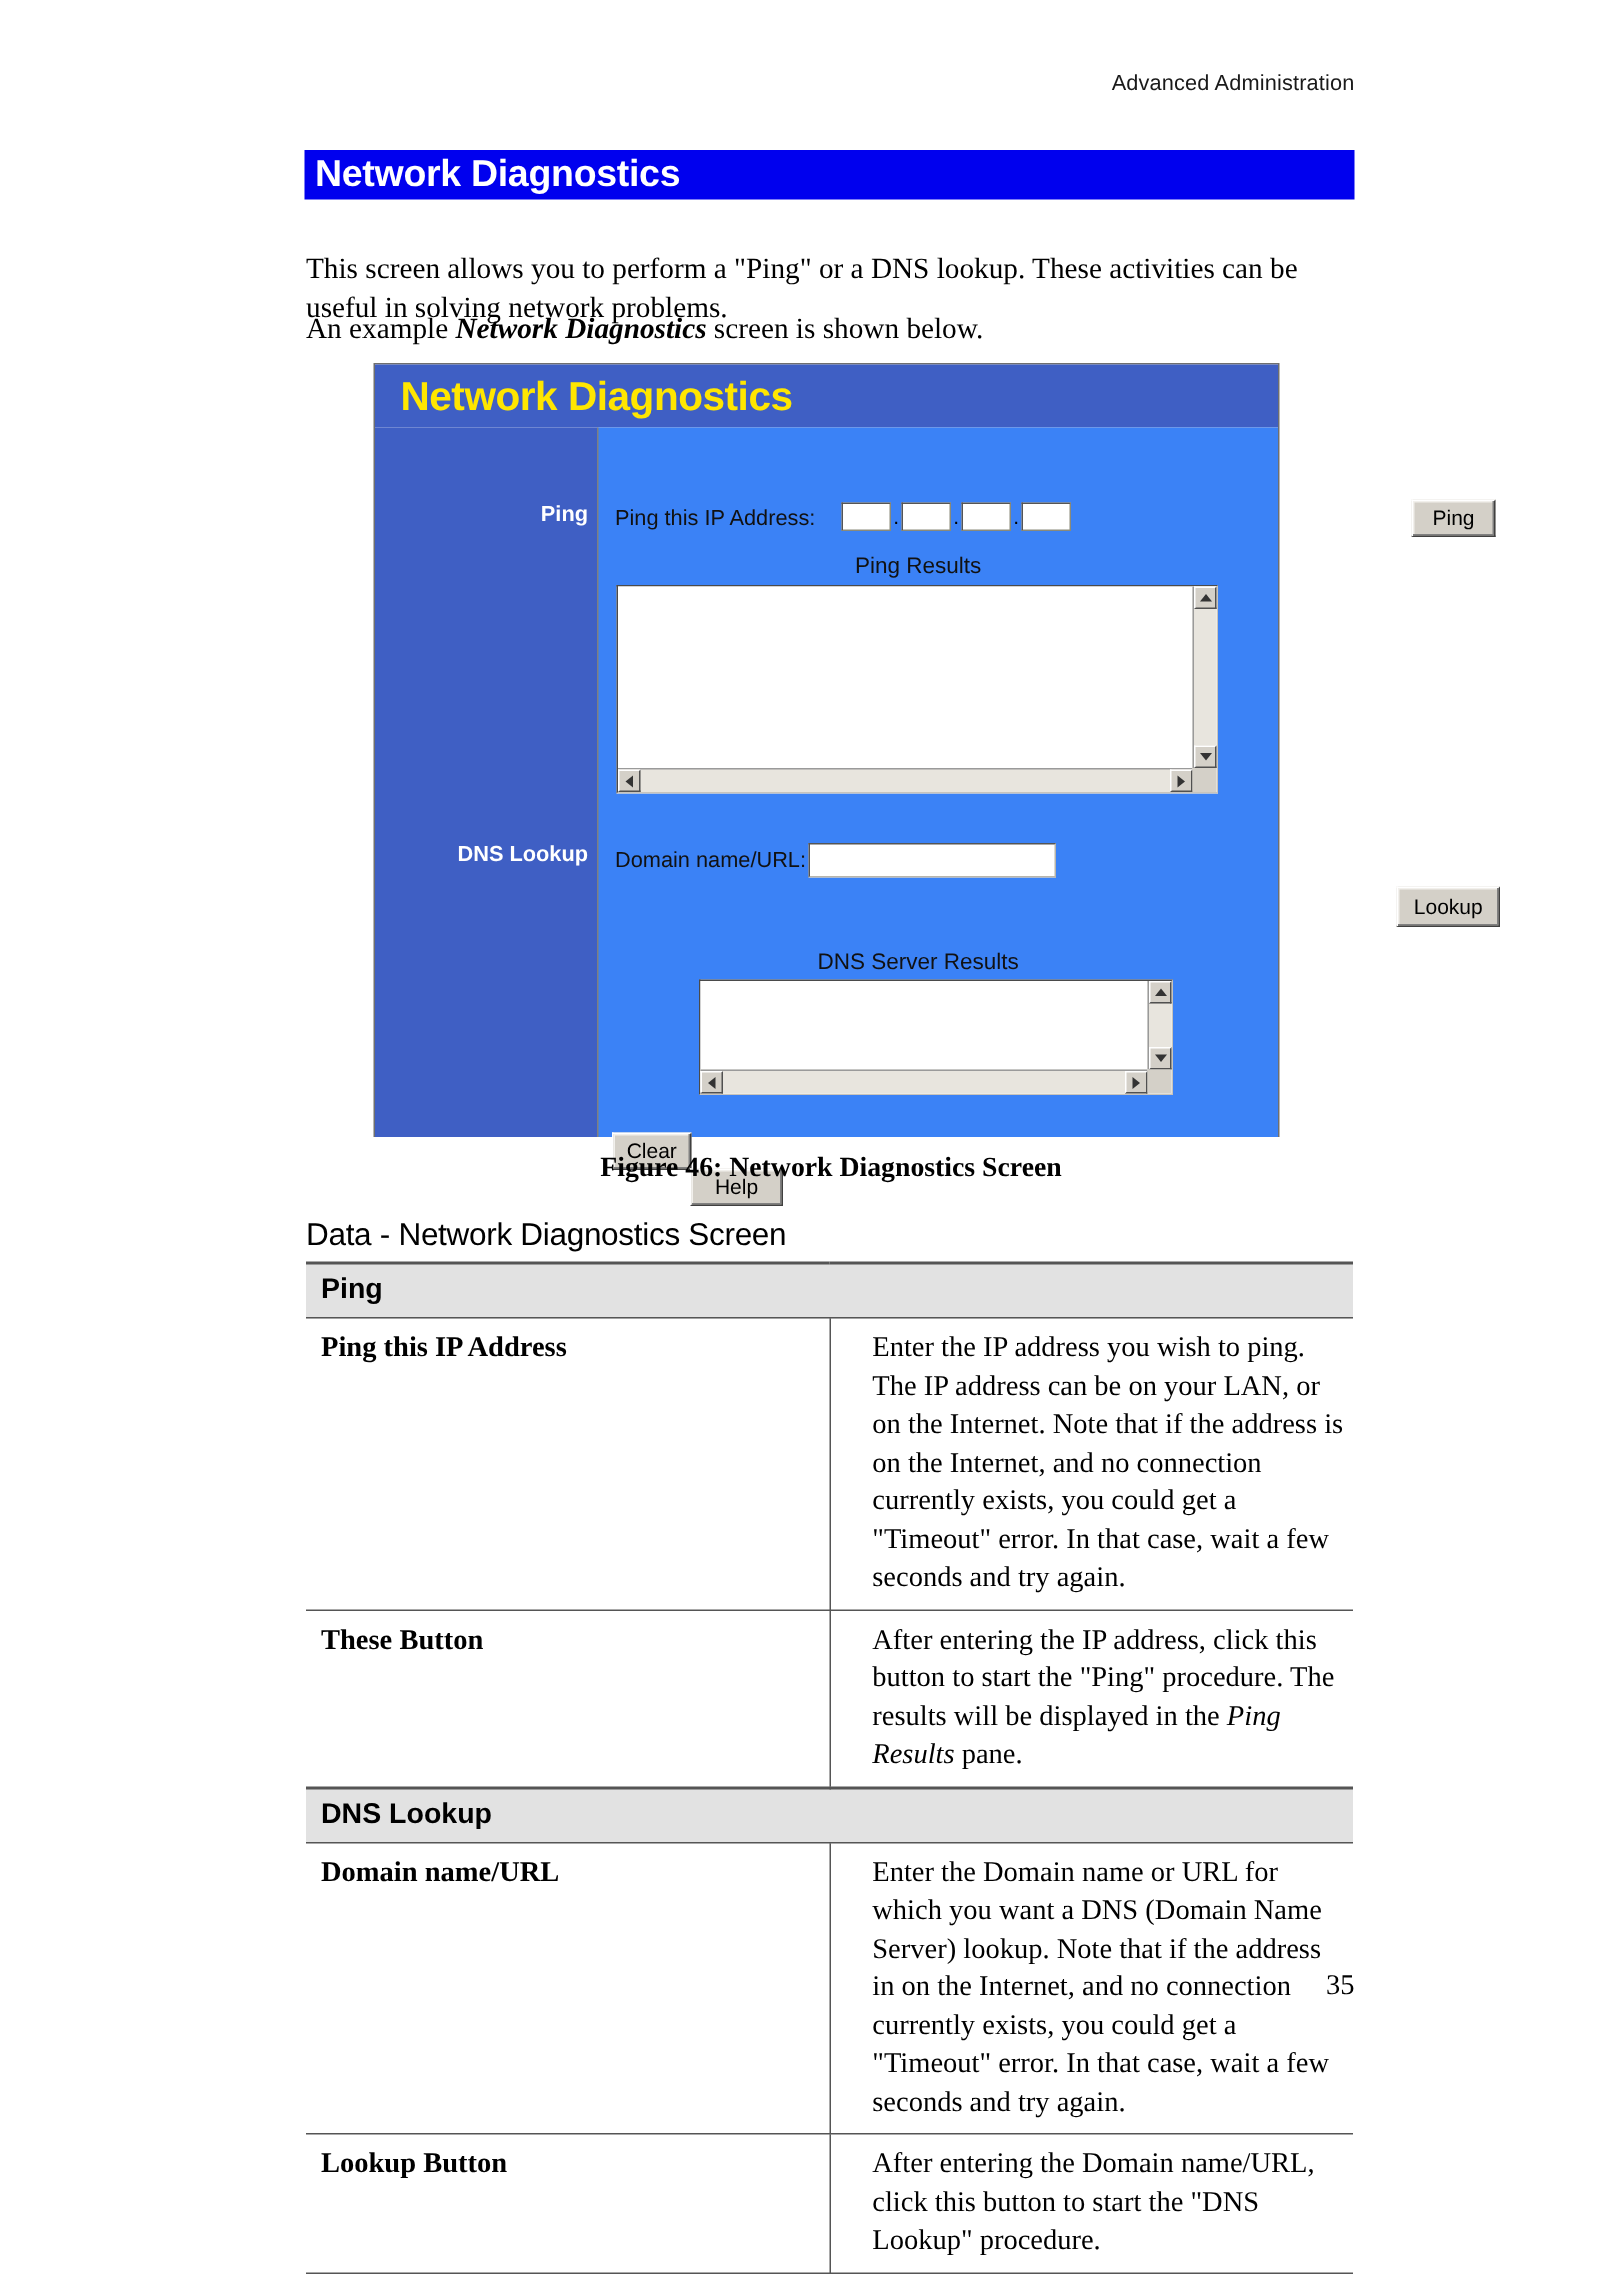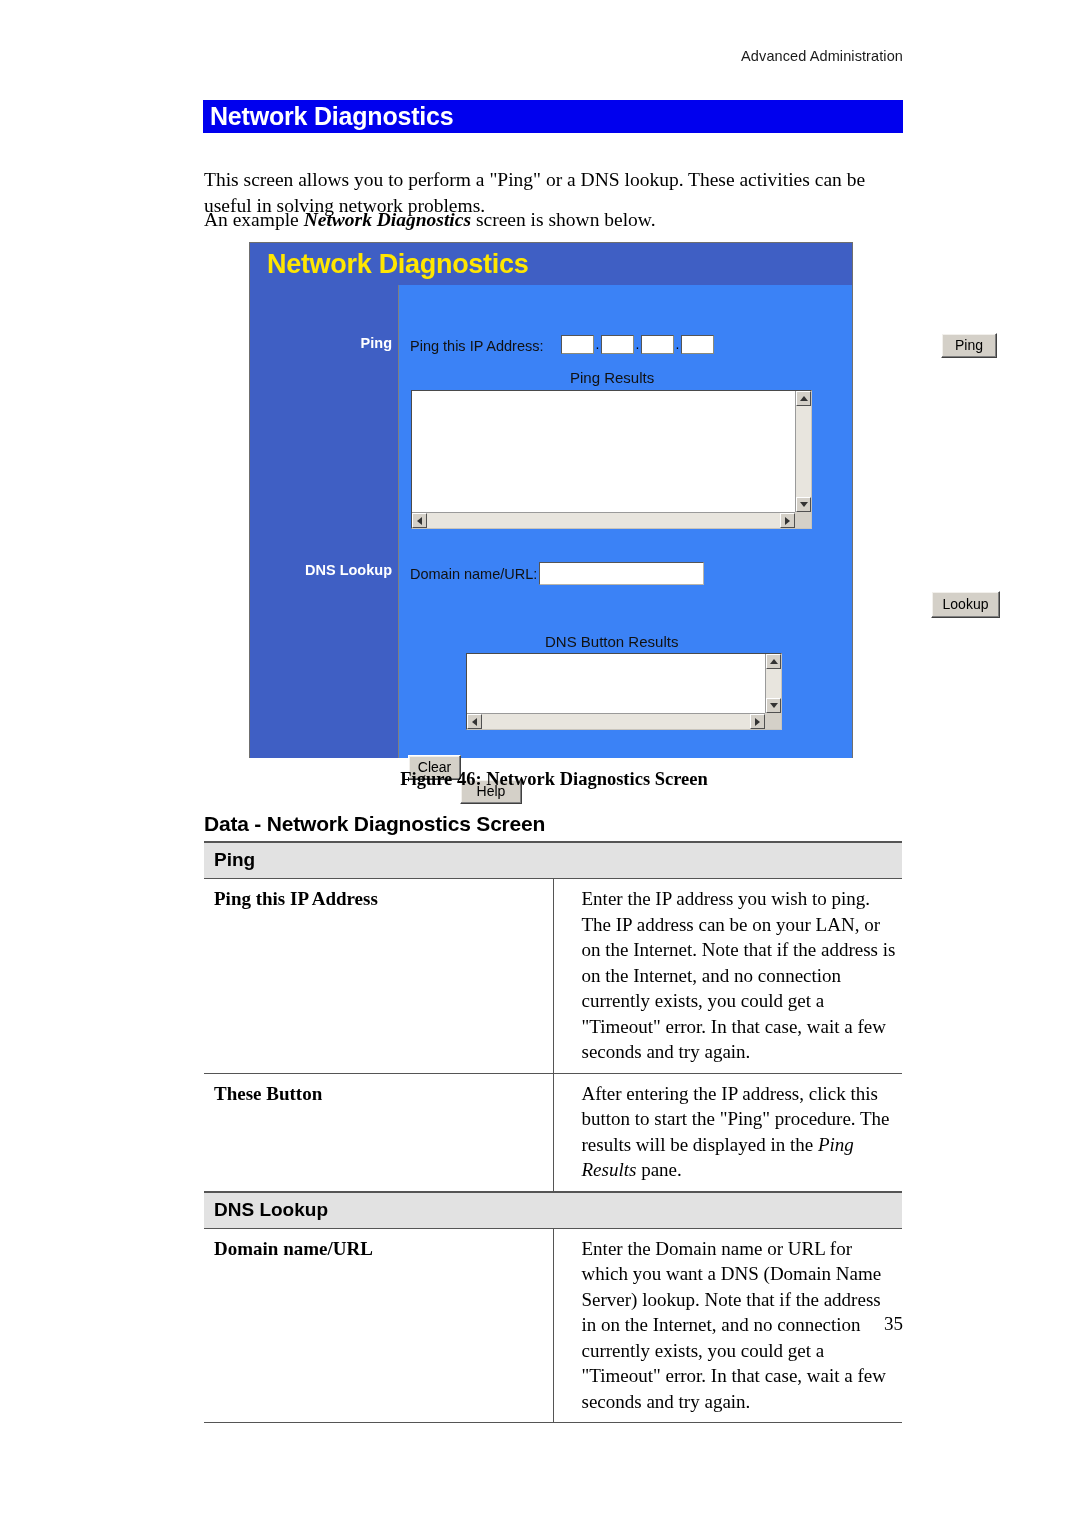--- a/index.html
+++ b/index.html
@@ -281,21 +281,21 @@
     font-size: 18.5px;
     color: #000;
   }
 
   
   .data-heading {
     position: absolute;
     top: 812px;
     left: 204px;
     font-family: "Liberation Sans", sans-serif;
-    font-weight: bold;
+    font-weight: normal;
     font-size: 21px;
     color: #000;
     letter-spacing: -.2px;
   }
 
   
   .data-table {
     position: absolute;
     top: 841px;
     left: 204px;
@@ -407,21 +407,21 @@
             </div>
         </div>
         <div class="sb-corner"></div>
       </div>
 
       <div class="fld-label" style="top:281px; left:11px;">Domain name/URL:</div>
       <div class="txt-input" style="top:277px; left:140px; width:165px; height:23px;"></div>
 
       <div class="btn btn-lookup">Lookup</div>
 
-      <div class="pane-caption" style="top:348px; left:146px;">DNS Button Results</div>
+      <div class="pane-caption" style="top:348px; left:146px;">DNS Server Results</div>
 
       <div class="ta" style="top:368px; left:67px; width:316px; height:77px;">
         <div class="ta-inner"></div>
         <div class="sb-v">
           <div class="sb-btn sb-up">
               <span class="arr arr-up"></span>
             </div>
           <div class="sb-btn sb-down">
               <span class="arr arr-down"></span>
             </div>
@@ -461,16 +461,20 @@
       <td class="cell-name">These Button</td>
       <td class="cell-desc"><span>After entering the IP address, click this button to start the "Ping" procedure.  The results will be displayed in the </span><em>Ping Results</em><span> pane.</span></td>
     </tr>
     <tr class="sect-row">
       <td colspan="2">DNS Lookup</td>
     </tr>
     <tr class="data-row">
       <td class="cell-name">Domain name/URL</td>
       <td class="cell-desc">Enter the Domain name or URL for which you want a DNS (Domain Name Server) lookup. Note that if the address in on the Internet, and no connection currently exists, you could get a "Timeout" error. In that case, wait a few seconds and try again.</td>
     </tr>
+    <tr class="data-row">
+      <td class="cell-name">Lookup Button</td>
+      <td class="cell-desc">After entering the Domain name/URL, click this button to start the "DNS Lookup" procedure.</td>
+    </tr>
   </tbody>
 </table>
 
 <div class="page-number">35</div>
 
 </body></html>

